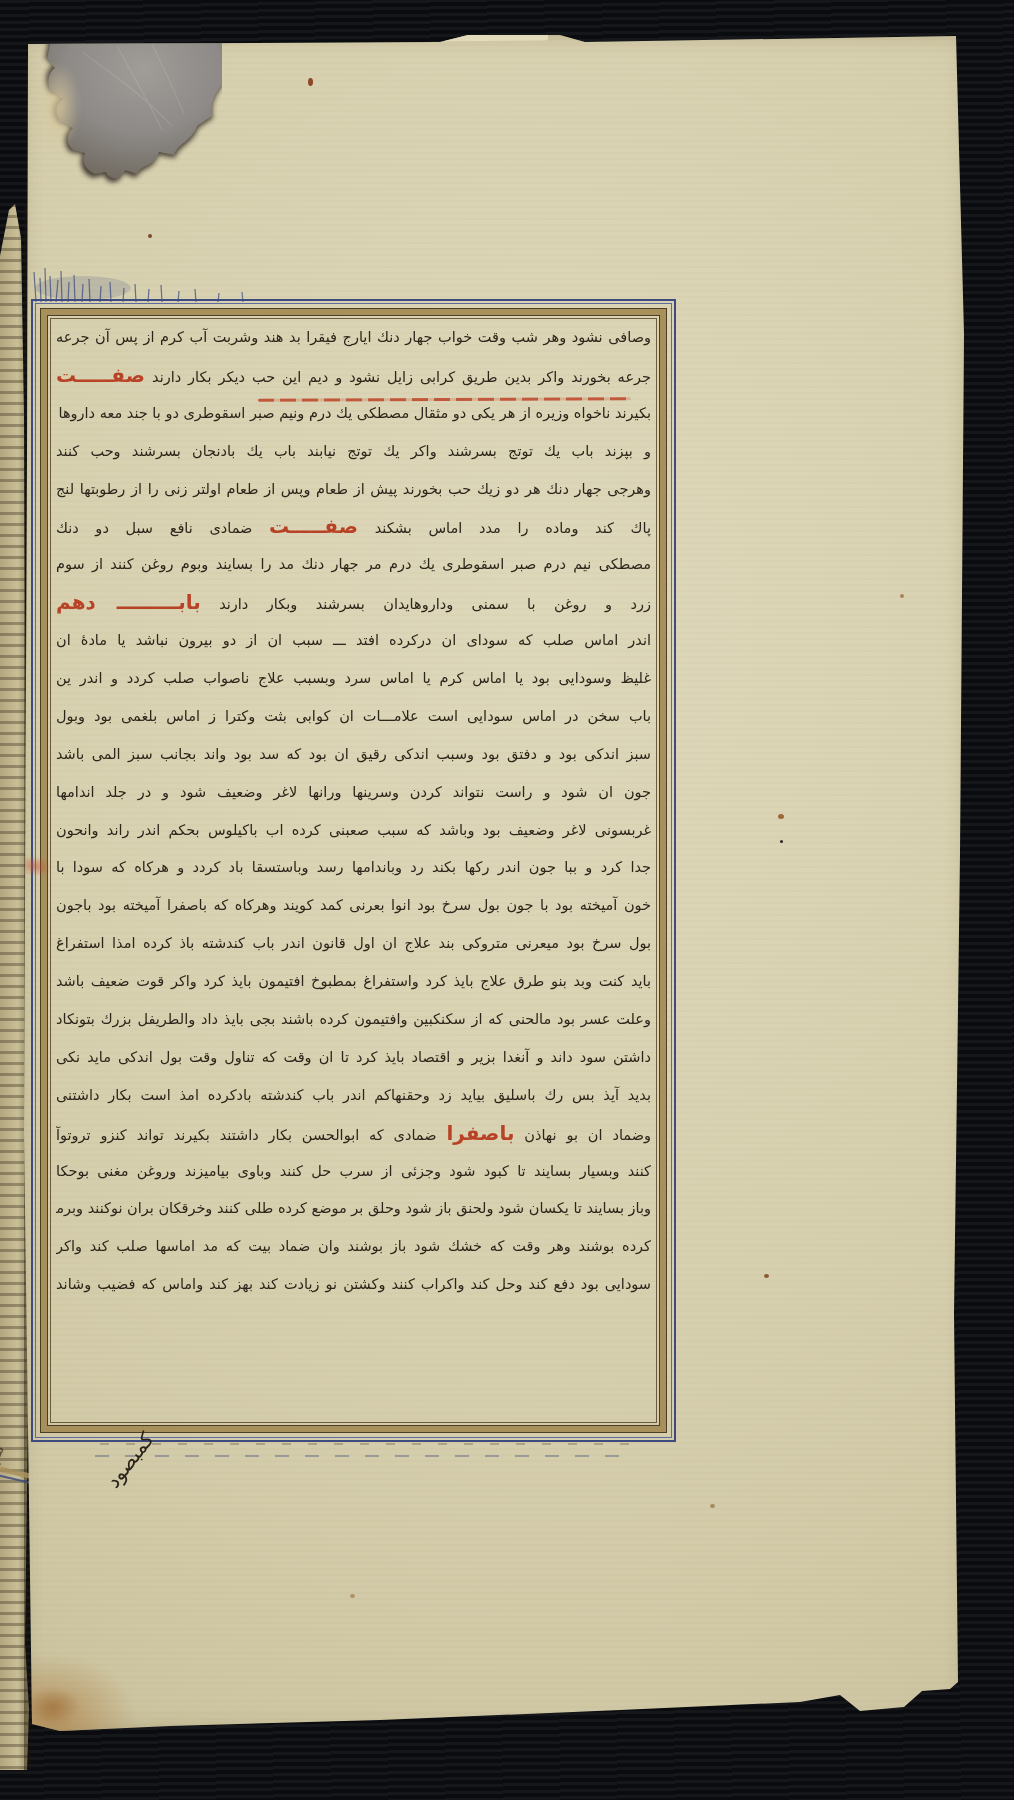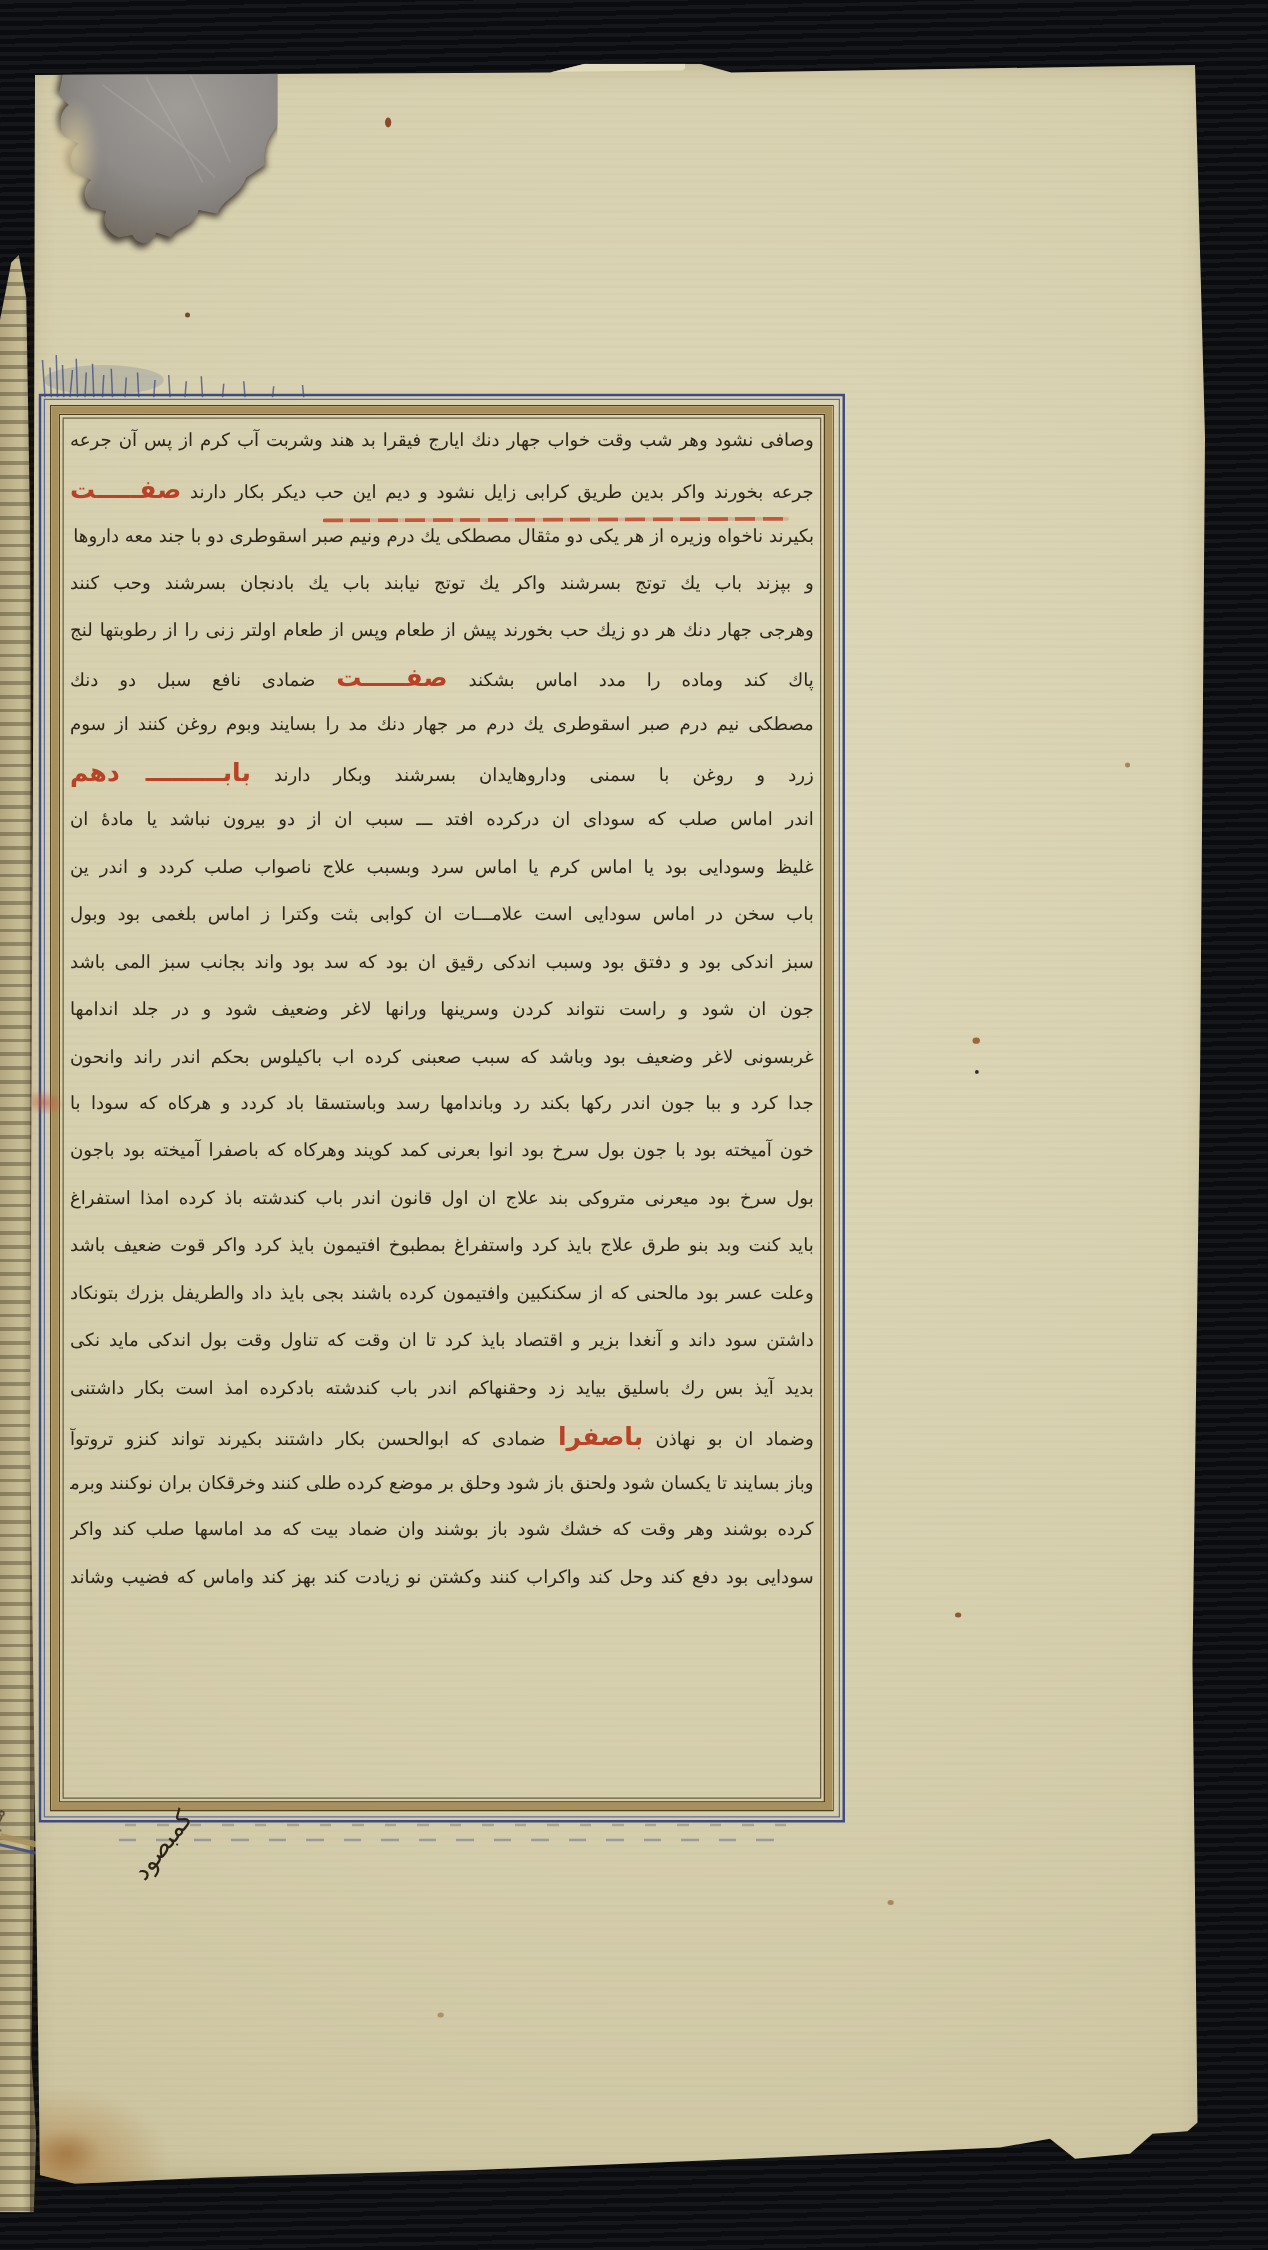--- a/index.html
+++ b/index.html
@@ -24,21 +24,21 @@
     background:linear-gradient(90deg,rgba(30,22,8,.45),rgba(30,22,8,0));}
   .gutter-frame-ghost{
     position:absolute;left:-2px;top:1466px;width:40px;height:30px;transform:rotate(13deg);
     background:linear-gradient(to bottom,transparent 0 5px,#a8905c 5px 10px,transparent 10px 13px,#3e4b80 13px 15px,transparent 15px);
     opacity:.85;filter:blur(.4px);
   }
   .gutter-scribble{position:absolute;left:0px;top:1432px;width:26px;height:52px;
     color:#39301f;font-size:15px;transform:rotate(-64deg);filter:blur(.6px);opacity:.8;}
   
   .paper{
-    position:absolute;left:20px;top:50px;width:948px;height:1698px;
+    position:absolute;left:20px;top:34px;width:948px;height:1698px;
     background:
       repeating-linear-gradient(0deg,rgba(130,110,60,.03) 0 2px,transparent 2px 6px),
       radial-gradient(120% 85% at 55% 35%,#ded8bb 0%,#d7d0af 48%,#cfc7a4 78%,#c3ba93 100%);
     clip-path:polygon(8px 10px,420px 8px,448px 1px,540px 1px,565px 8px,936px 2px,
       944px 300px,940px 820px,934px 1280px,938px 1648px,930px 1655px,902px 1657px,
       884px 1673px,840px 1677px,820px 1661px,780px 1668px,600px 1676px,360px 1686px,
       150px 1692px,40px 1697px,12px 1690px,4px 1100px,7px 420px);
     box-shadow:inset 0 0 22px rgba(95,75,30,.30), inset 0 0 3px rgba(70,55,20,.35);
   }
   .paper-speck{position:absolute;border-radius:50%;}
@@ -173,20 +173,21 @@
               <div class="line"><span class="ink">جون ان شود و راست نتواند كردن وسرينها ورانها لاغر وضعيف شود و در جلد اندامها</span></div>
               <div class="line"><span class="ink">غربسونى لاغر وضعيف بود وباشد كه سبب صعبنى كرده اب باكيلوس بحكم اندر راند وانحون</span></div>
               <div class="line"><span class="ink">جدا كرد و ببا جون اندر ركها بكند رد وباندامها رسد وباستسقا باد كردد و هركاه كه سودا با</span></div>
               <div class="line"><span class="ink">خون آميخته بود با جون بول سرخ بود انوا بعرنى كمد كويند وهركاه كه باصفرا آميخته بود باجون</span></div>
               <div class="line"><span class="ink">بول سرخ بود ميعرنى متروكى بند علاج ان اول قانون اندر باب كندشته باذ كرده امذا استفراغ</span></div>
               <div class="line"><span class="ink">بايد كنت وبد بنو طرق علاج بايذ كرد واستفراغ بمطبوخ افتيمون بايذ كرد واكر قوت ضعيف باشد</span></div>
               <div class="line"><span class="ink">وعلت عسر بود مالحنى كه از سكنكبين وافتيمون كرده باشند بجى بايذ داد والطريفل بزرك بتونكاد</span></div>
               <div class="line"><span class="ink">داشتن سود داند و آنغدا بزير و اقتصاد بايذ كرد تا ان وقت كه تناول وقت بول اندكى مايد نكى</span></div>
               <div class="line"><span class="ink">بديد آيذ بس رك باسليق بيايد زد وحقنهاكم اندر باب كندشته بادكرده امذ است بكار داشتنى</span></div>
               <div class="line"><span class="ink">وضماد ان بو نهاذن </span><span class="rubric">باصفرا</span><span class="ink"> ضمادى كه ابوالحسن بكار داشتند بكيرند تواند كنزو تروتوآ</span></div>
+              <div class="line"><span class="ink">كنند وبسيار بسايند تا كبود شود وجزئى از سرب حل كنند وباوى بياميزند وروغن مغنى بوحكا</span></div>
               <div class="line"><span class="ink">وباز بسايند تا يكسان شود ولحنق باز شود وحلق بر موضع كرده طلى كنند وخرقكان بران نوكنند وبرموضع</span></div>
               <div class="line"><span class="ink">كرده بوشند وهر وقت كه خشك شود باز بوشند وان ضماد بيت كه مد اماسها صلب كند واكر</span></div>
               <div class="line"><span class="ink">سودايى بود دفع كند وحل كند واكراب كنند وكشتن نو زيادت كند بهز كند واماس كه فضيب وشاند</span></div>
             </div>
         </div>
       </div>
     </div>
   </div>
 
   <div class="margin-red"></div>

